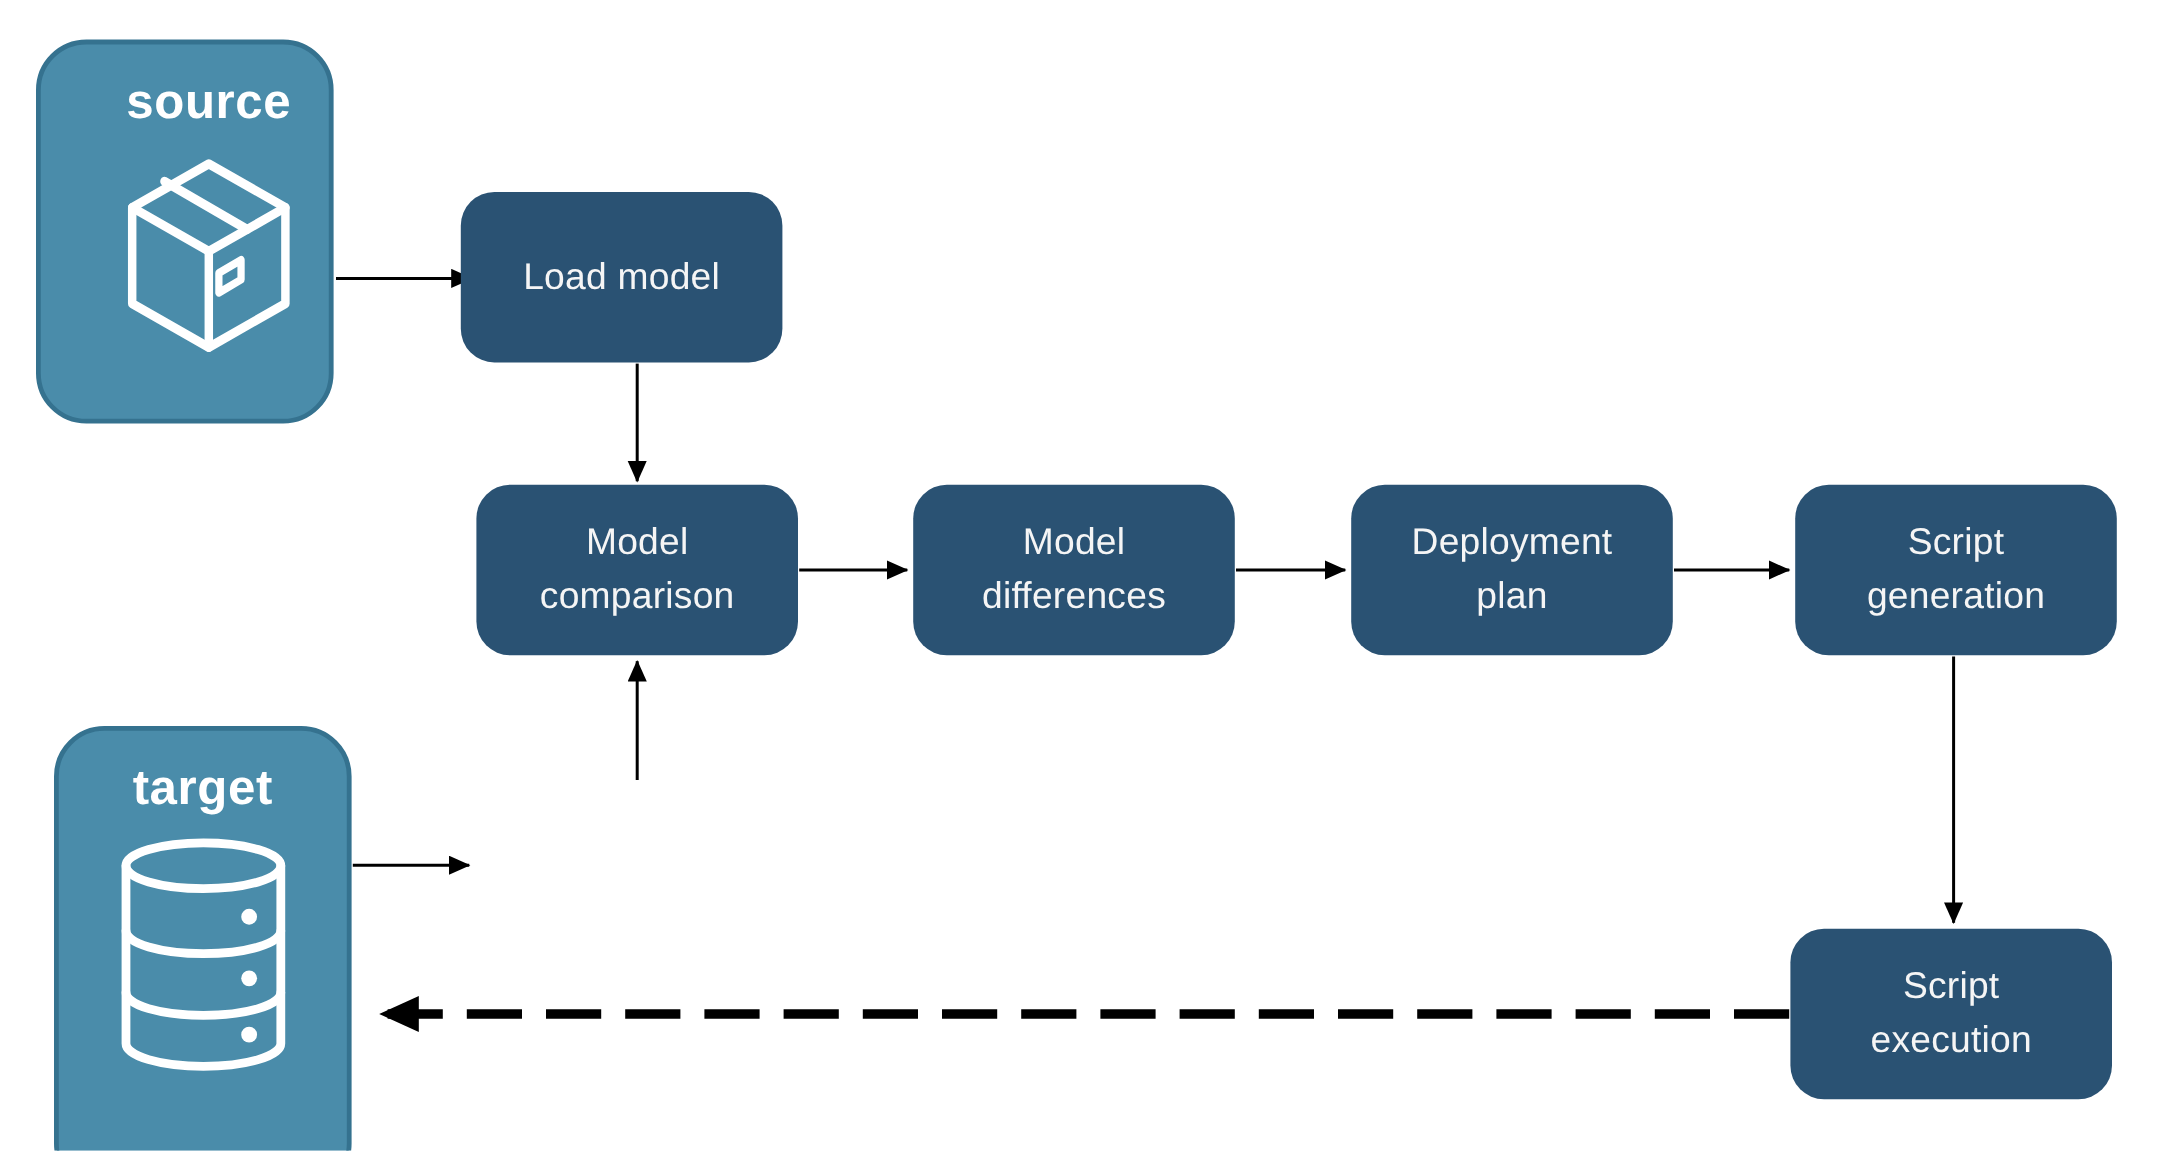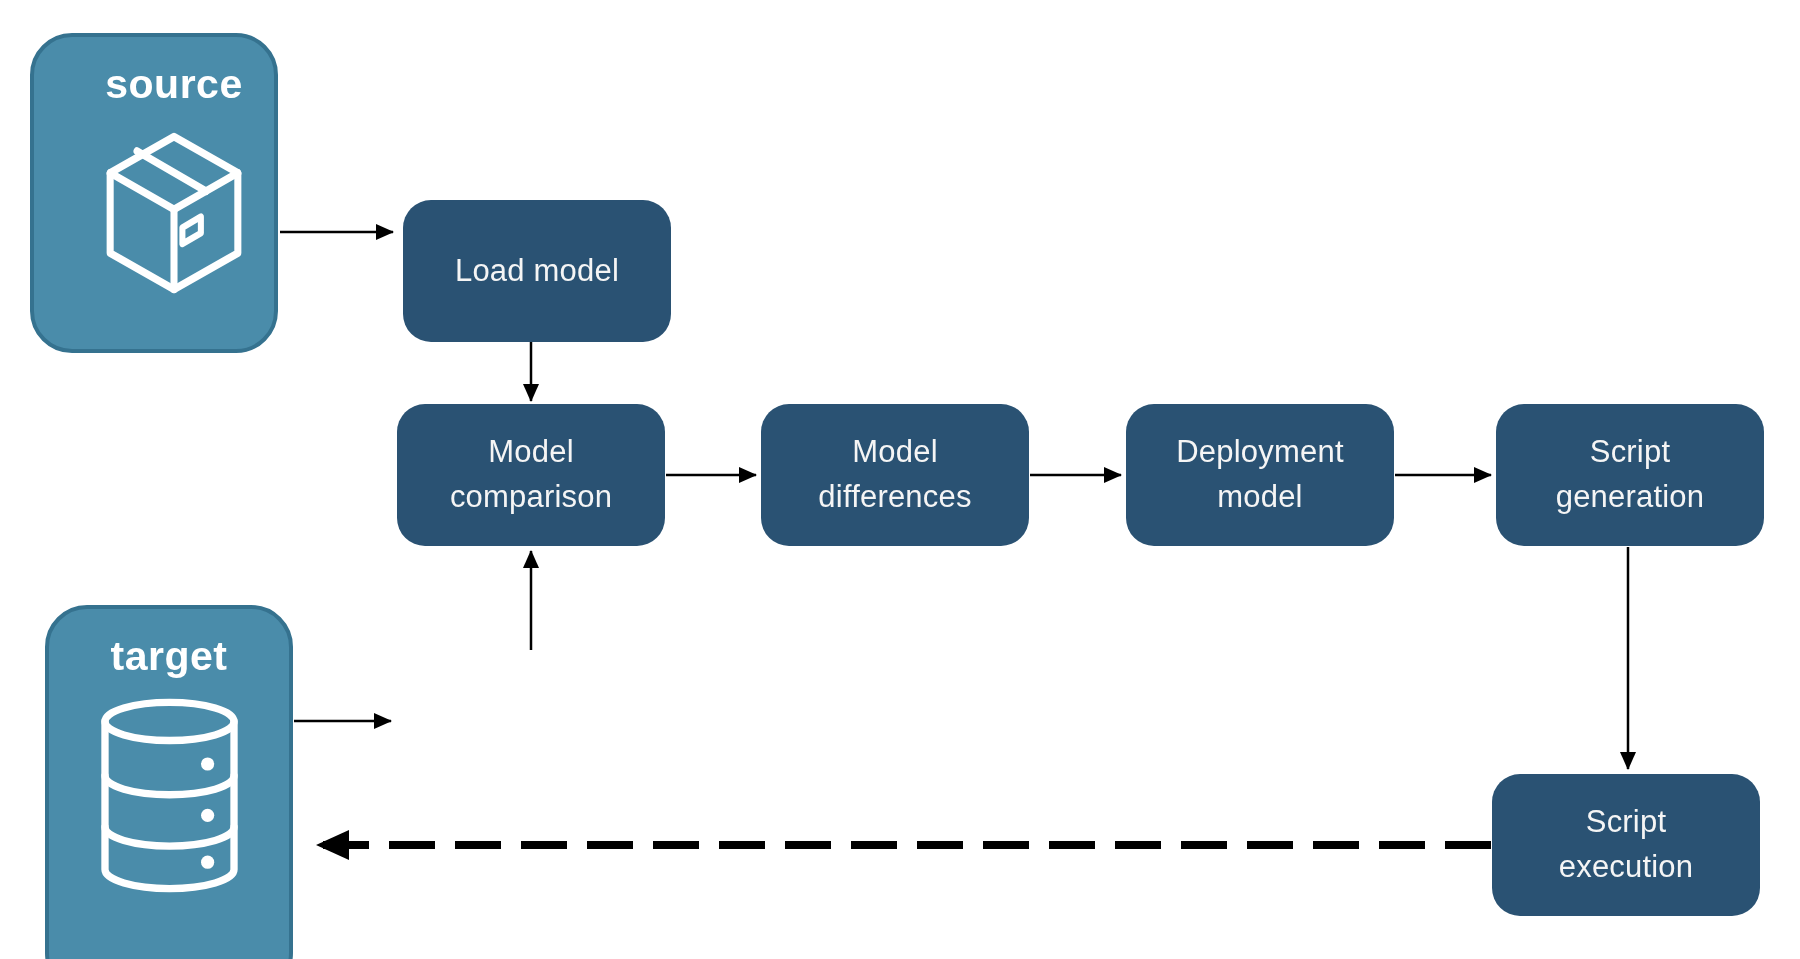--- a/index.html
+++ b/index.html
@@ -48,21 +48,21 @@
     font-size: 41px;
     font-weight: 700;
     margin-top: 24px;
     letter-spacing: 0.5px;
   }
   #node-source  { left: 30px;  top: 33px;  width: 248px; height: 320px; padding-left: 40px; }
   #node-target  { left: 45px;  top: 605px; width: 248px; height: 390px; }
   #node-source .ep-icon { margin-top: 14px; }
   #node-target .ep-icon { margin-top: 18px; }
 
-  #node-load-model        { left: 403px;  top: 160px; margin-top: 40px; }
+  #node-load-model        { left: 384px;  top: 160px; }
   #node-model-comparison  { left: 397px;  top: 404px; }
   #node-model-differences { left: 761px;  top: 404px; }
   #node-deployment-plan   { left: 1126px; top: 404px; }
   #node-script-generation { left: 1496px; top: 404px; }
   #node-reverse-engineer  { left: 397px;  top: 651px; }
   #node-script-execution  { left: 1492px; top: 774px; }
 </style>
 </head>
 <body>
 
@@ -127,21 +127,21 @@
 comparison</span>
   </div>
 
   <div class="process" id="node-model-differences">
     <span>Model
 differences</span>
   </div>
 
   <div class="process" id="node-deployment-plan">
     <span>Deployment
-model</span>
+plan</span>
   </div>
 
   <div class="process" id="node-script-generation">
     <span>Script
 generation</span>
   </div>
 
 
   <div class="process" id="node-script-execution">
     <span>Script

